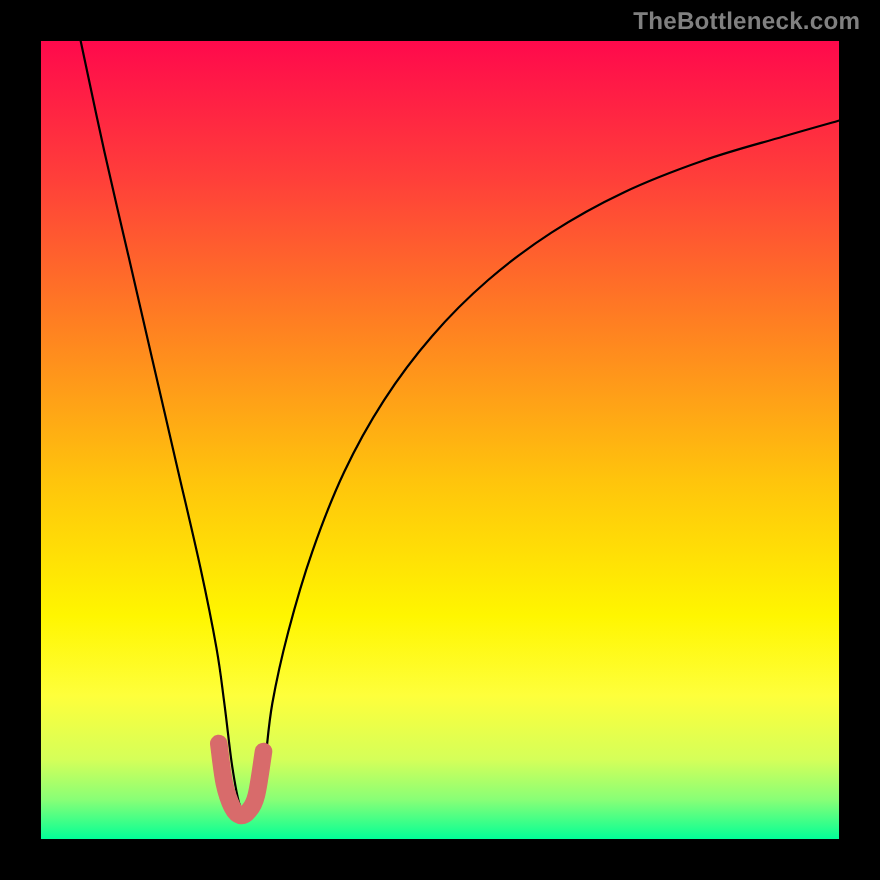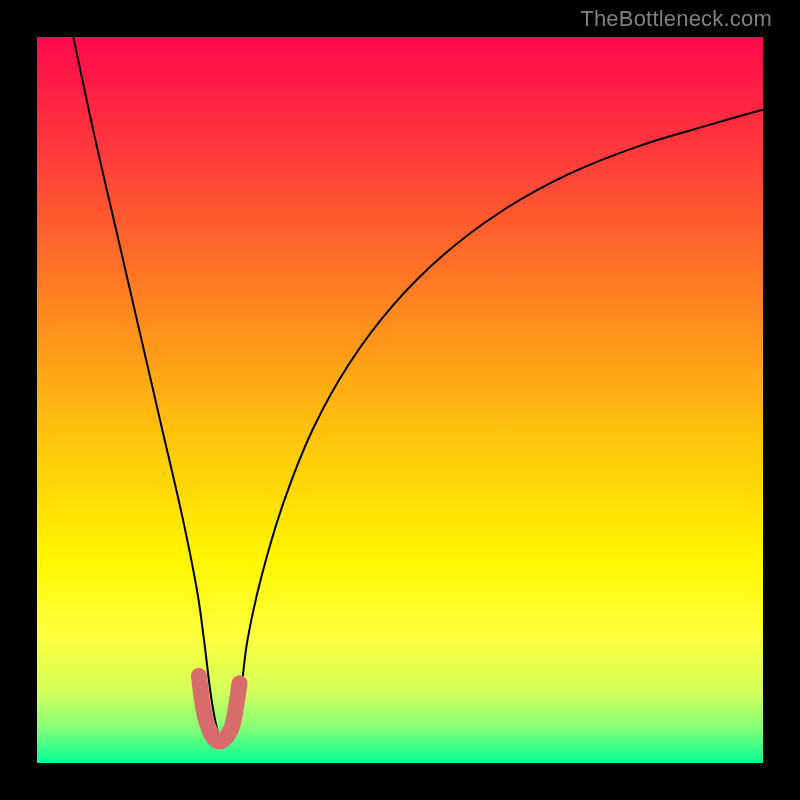--- a/index.html
+++ b/index.html
@@ -10,24 +10,24 @@
   }
   .container {
     width: 800px;
     height: 800px;
     position: relative;
     background: #000000;
   }
   .watermark {
     position: absolute;
     top: 6px;
-    right: 28px;
+    right: 18px;
     color: #808080;
     font-size: 22px;
-    font-weight: 400;
+    font-weight: 700;
     z-index: 10;
     letter-spacing: 0.2px;
   }
   .plot-area {
     position: absolute;
     left: 37px;
     top: 37px;
     width: 726px;
     height: 726px;
     overflow: hidden;

